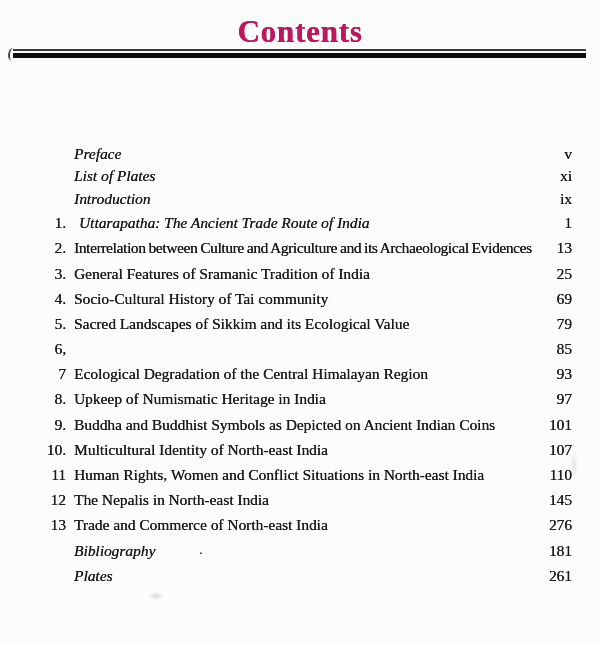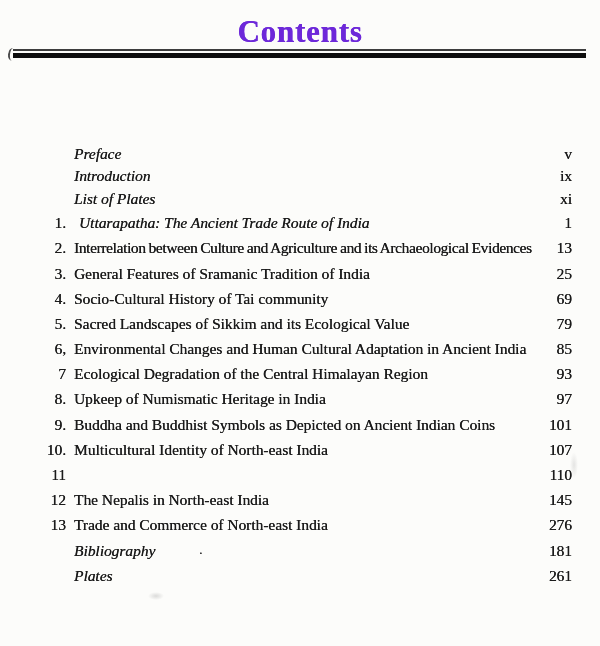--- a/index.html
+++ b/index.html
@@ -16,21 +16,21 @@
     overflow: hidden;
     position: relative;
   }
   .page-title {
     margin: 16px 0 0 0;
     text-align: center;
     font-size: 31px;
     font-weight: 700;
     line-height: 32px;
     letter-spacing: 0.8px;
-    color: #6d28d9;
+    color: #be185d;
     text-shadow: 0.3px 0 0 currentColor;
   }
   .rule-wrap {
     position: relative;
     margin: 1px 14px 0 13px;
     height: 10px;
   }
   .rule-thin {
     height: 2px;
     background: #3d3d3d;
@@ -136,29 +136,29 @@
   <div class="toc">
     <div id="front-rows">
         <div class="row front">
           <span class="num"></span>
           <span class="row-title">Preface</span>
           <span class="spacer"></span>
           <span class="page-num">v</span>
         </div>
         <div class="row front">
           <span class="num"></span>
+          <span class="row-title">List of Plates</span>
+          <span class="spacer"></span>
+          <span class="page-num">xi</span>
+        </div>
+        <div class="row front">
+          <span class="num"></span>
           <span class="row-title">Introduction</span>
           <span class="spacer"></span>
           <span class="page-num">ix</span>
-        </div>
-        <div class="row front">
-          <span class="num"></span>
-          <span class="row-title">List of Plates</span>
-          <span class="spacer"></span>
-          <span class="page-num">xi</span>
         </div>
       </div>
     <div id="chapter-rows">
         <div class="row ch first">
           <span class="num">1.</span>
           <span class="row-title">Uttarapatha: The Ancient Trade Route of India</span>
           <span class="spacer"></span>
           <span class="page-num">1</span>
         </div>
         <div class="row ch">
@@ -180,21 +180,20 @@
           <span class="page-num">69</span>
         </div>
         <div class="row ch">
           <span class="num">5.</span>
           <span class="row-title">Sacred Landscapes of Sikkim and its Ecological Value</span>
           <span class="spacer"></span>
           <span class="page-num">79</span>
         </div>
         <div class="row ch">
           <span class="num">6,</span>
-          <span class="row-title">Environmental Changes and Human Cultural Adaptation in Ancient India</span>
           <span class="spacer"></span>
           <span class="page-num">85</span>
         </div>
         <div class="row ch">
           <span class="num">7</span>
           <span class="row-title">Ecological Degradation of the Central Himalayan Region</span>
           <span class="spacer"></span>
           <span class="page-num">93</span>
         </div>
         <div class="row ch">
@@ -210,20 +209,21 @@
           <span class="page-num">101</span>
         </div>
         <div class="row ch">
           <span class="num">10.</span>
           <span class="row-title">Multicultural Identity of North-east India</span>
           <span class="spacer"></span>
           <span class="page-num">107</span>
         </div>
         <div class="row ch">
           <span class="num">11</span>
+          <span class="row-title">Human Rights, Women and Conflict Situations in North-east India</span>
           <span class="spacer"></span>
           <span class="page-num">110</span>
         </div>
         <div class="row ch">
           <span class="num">12</span>
           <span class="row-title">The Nepalis in North-east India</span>
           <span class="spacer"></span>
           <span class="page-num">145</span>
         </div>
         <div class="row ch">

